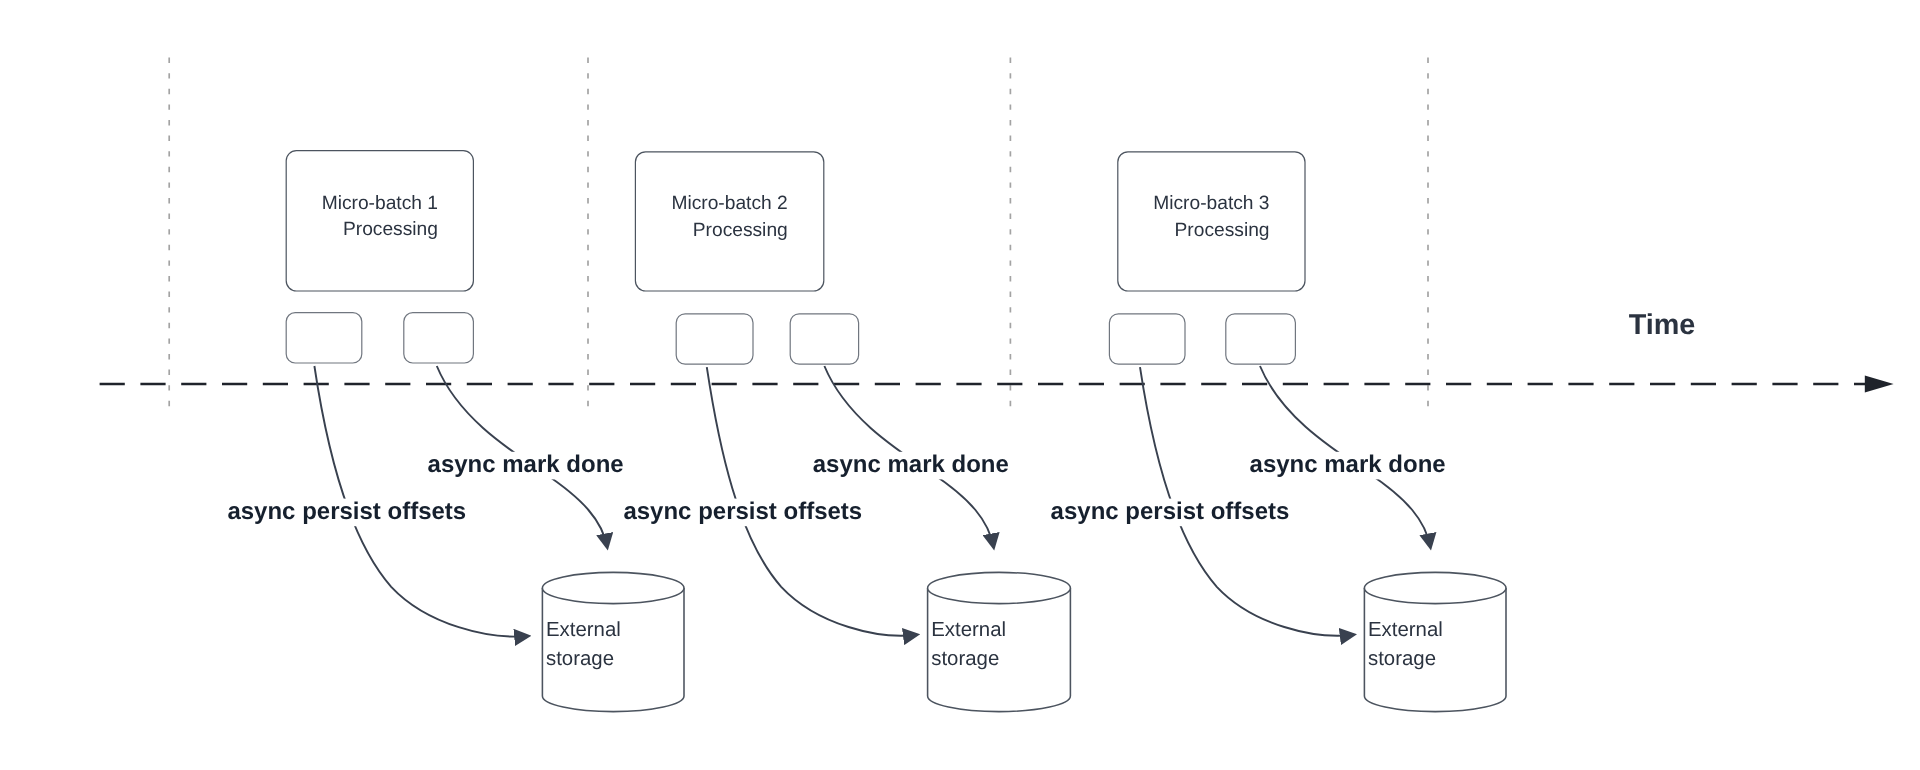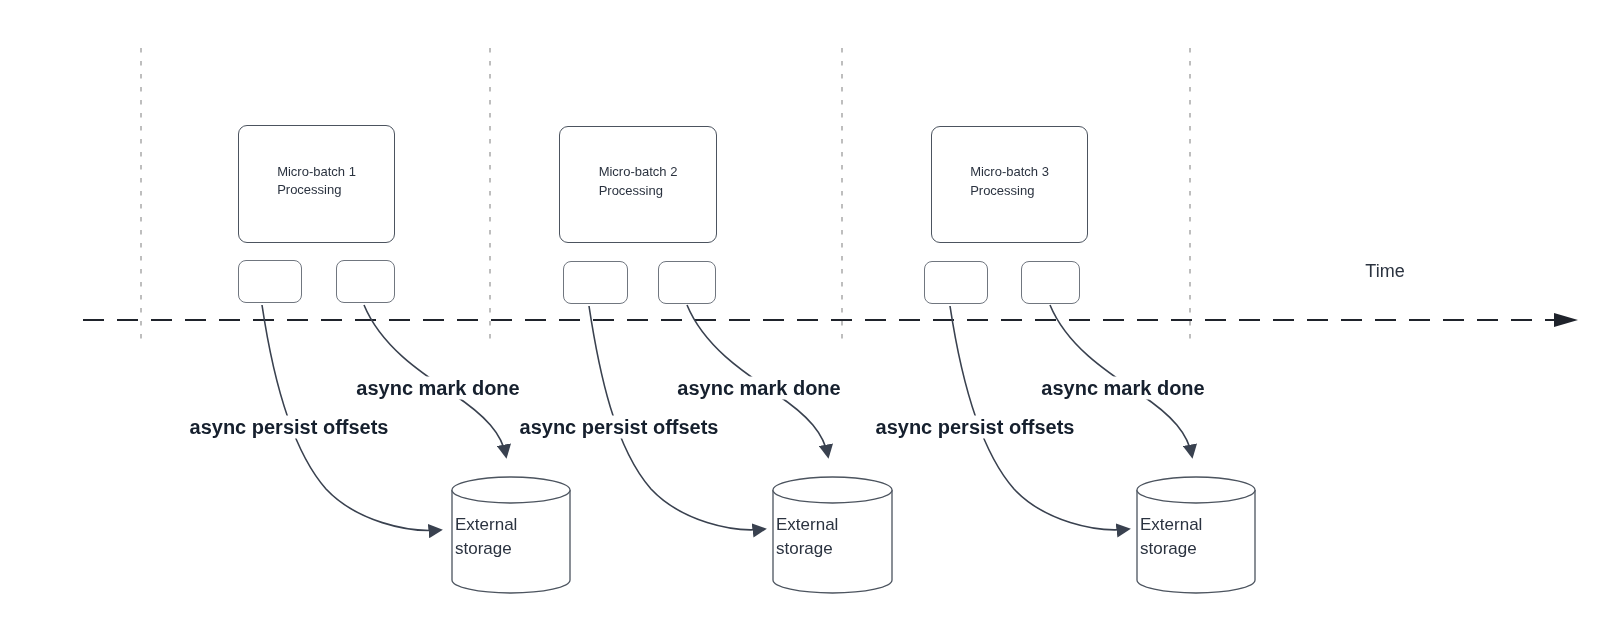--- a/index.html
+++ b/index.html
@@ -14,37 +14,37 @@
   #diagram-svg{position:absolute; left:0; top:0; width:1600px; height:642px;}
   .grid-line{stroke:var(--grid-line); stroke-width:1.4; stroke-dasharray:4.5 8.5; fill:none;}
   .timeline{stroke:var(--timeline); stroke-width:2; stroke-dasharray:21 13; fill:none;}
   .timeline-head{fill:var(--timeline); stroke:none;}
   .arrow{stroke:var(--arrow); stroke-width:1.6; fill:none;}
   .arrowhead{fill:var(--arrow); stroke:none;}
   .cyl{fill:var(--background); stroke:var(--box-border); stroke-width:1.3;}
   .main-box{
     position:absolute; display:flex; align-items:center; justify-content:center;
     border:1px solid var(--box-border); border-radius:9px; background:var(--background);
-    font-size:13px; line-height:1.4; text-align:left; white-space:pre-line; padding-bottom:6px;
+    font-size:16px; line-height:1.4; text-align:right; white-space:pre-line; padding-bottom:6px;
     box-sizing:border-box;
   }
   .small-box{
     position:absolute; border:1px solid var(--small-box-border); border-radius:8px;
     background:var(--background); box-sizing:border-box;
   }
   .storage-label{
     position:absolute; width:112px; transform:translateX(-50%);
     font-size:17px; line-height:1.4; text-align:left; white-space:pre-line;
   }
   .flow-label{
     position:absolute; transform:translate(-50%,-50%); font-size:20px; font-weight:bold;
     color:var(--label-text); background:var(--background); padding:0 3px; white-space:nowrap;
   }
   .time-label{
-    position:absolute; transform:translate(-50%,-50%); font-size:18px; color:var(--text);
+    position:absolute; transform:translate(-50%,-50%); font-size:24px; color:var(--text);font-weight:bold;
   }
 </style>
 </head>
 <body>
 
 <div id="canvas">
 
   <svg id="diagram-svg" viewBox="0 0 1600 642">
     <defs>
       <marker id="ah" viewBox="0 0 10 10" refX="8" refY="5" markerWidth="9" markerHeight="9" orient="auto">
@@ -85,21 +85,21 @@
 
   <div class="main-box" style="left:238px; top:125px; width:157px; height:118px;">Micro-batch 1
 Processing</div>
   <div class="small-box" style="left:238px; top:260px; width:64px; height:43px;"></div>
   <div class="small-box" style="left:336px; top:260px; width:59px; height:43px;"></div>
   <div class="flow-label" style="left:289px; top:427px;">async persist offsets</div>
   <div class="flow-label" style="left:438px; top:388px;">async mark done</div>
   <div class="storage-label" style="left:511px; top:513px;">External
 storage</div>
 
-  <div class="main-box" style="left:559px; top:126px; width:158px; height:117px;">Micro-batch 2
+  <div class="main-box" style="left:529px; top:126px; width:158px; height:117px;">Micro-batch 2
 Processing</div>
   <div class="small-box" style="left:563px; top:261px; width:65px; height:43px;"></div>
   <div class="small-box" style="left:658px; top:261px; width:58px; height:43px;"></div>
   <div class="flow-label" style="left:619px; top:427px;">async persist offsets</div>
   <div class="flow-label" style="left:759px; top:388px;">async mark done</div>
   <div class="storage-label" style="left:832px; top:513px;">External
 storage</div>
 
   <div class="main-box" style="left:919px; top:126px; width:157px; height:117px;margin-left:12px;">Micro-batch 3
 Processing</div>

